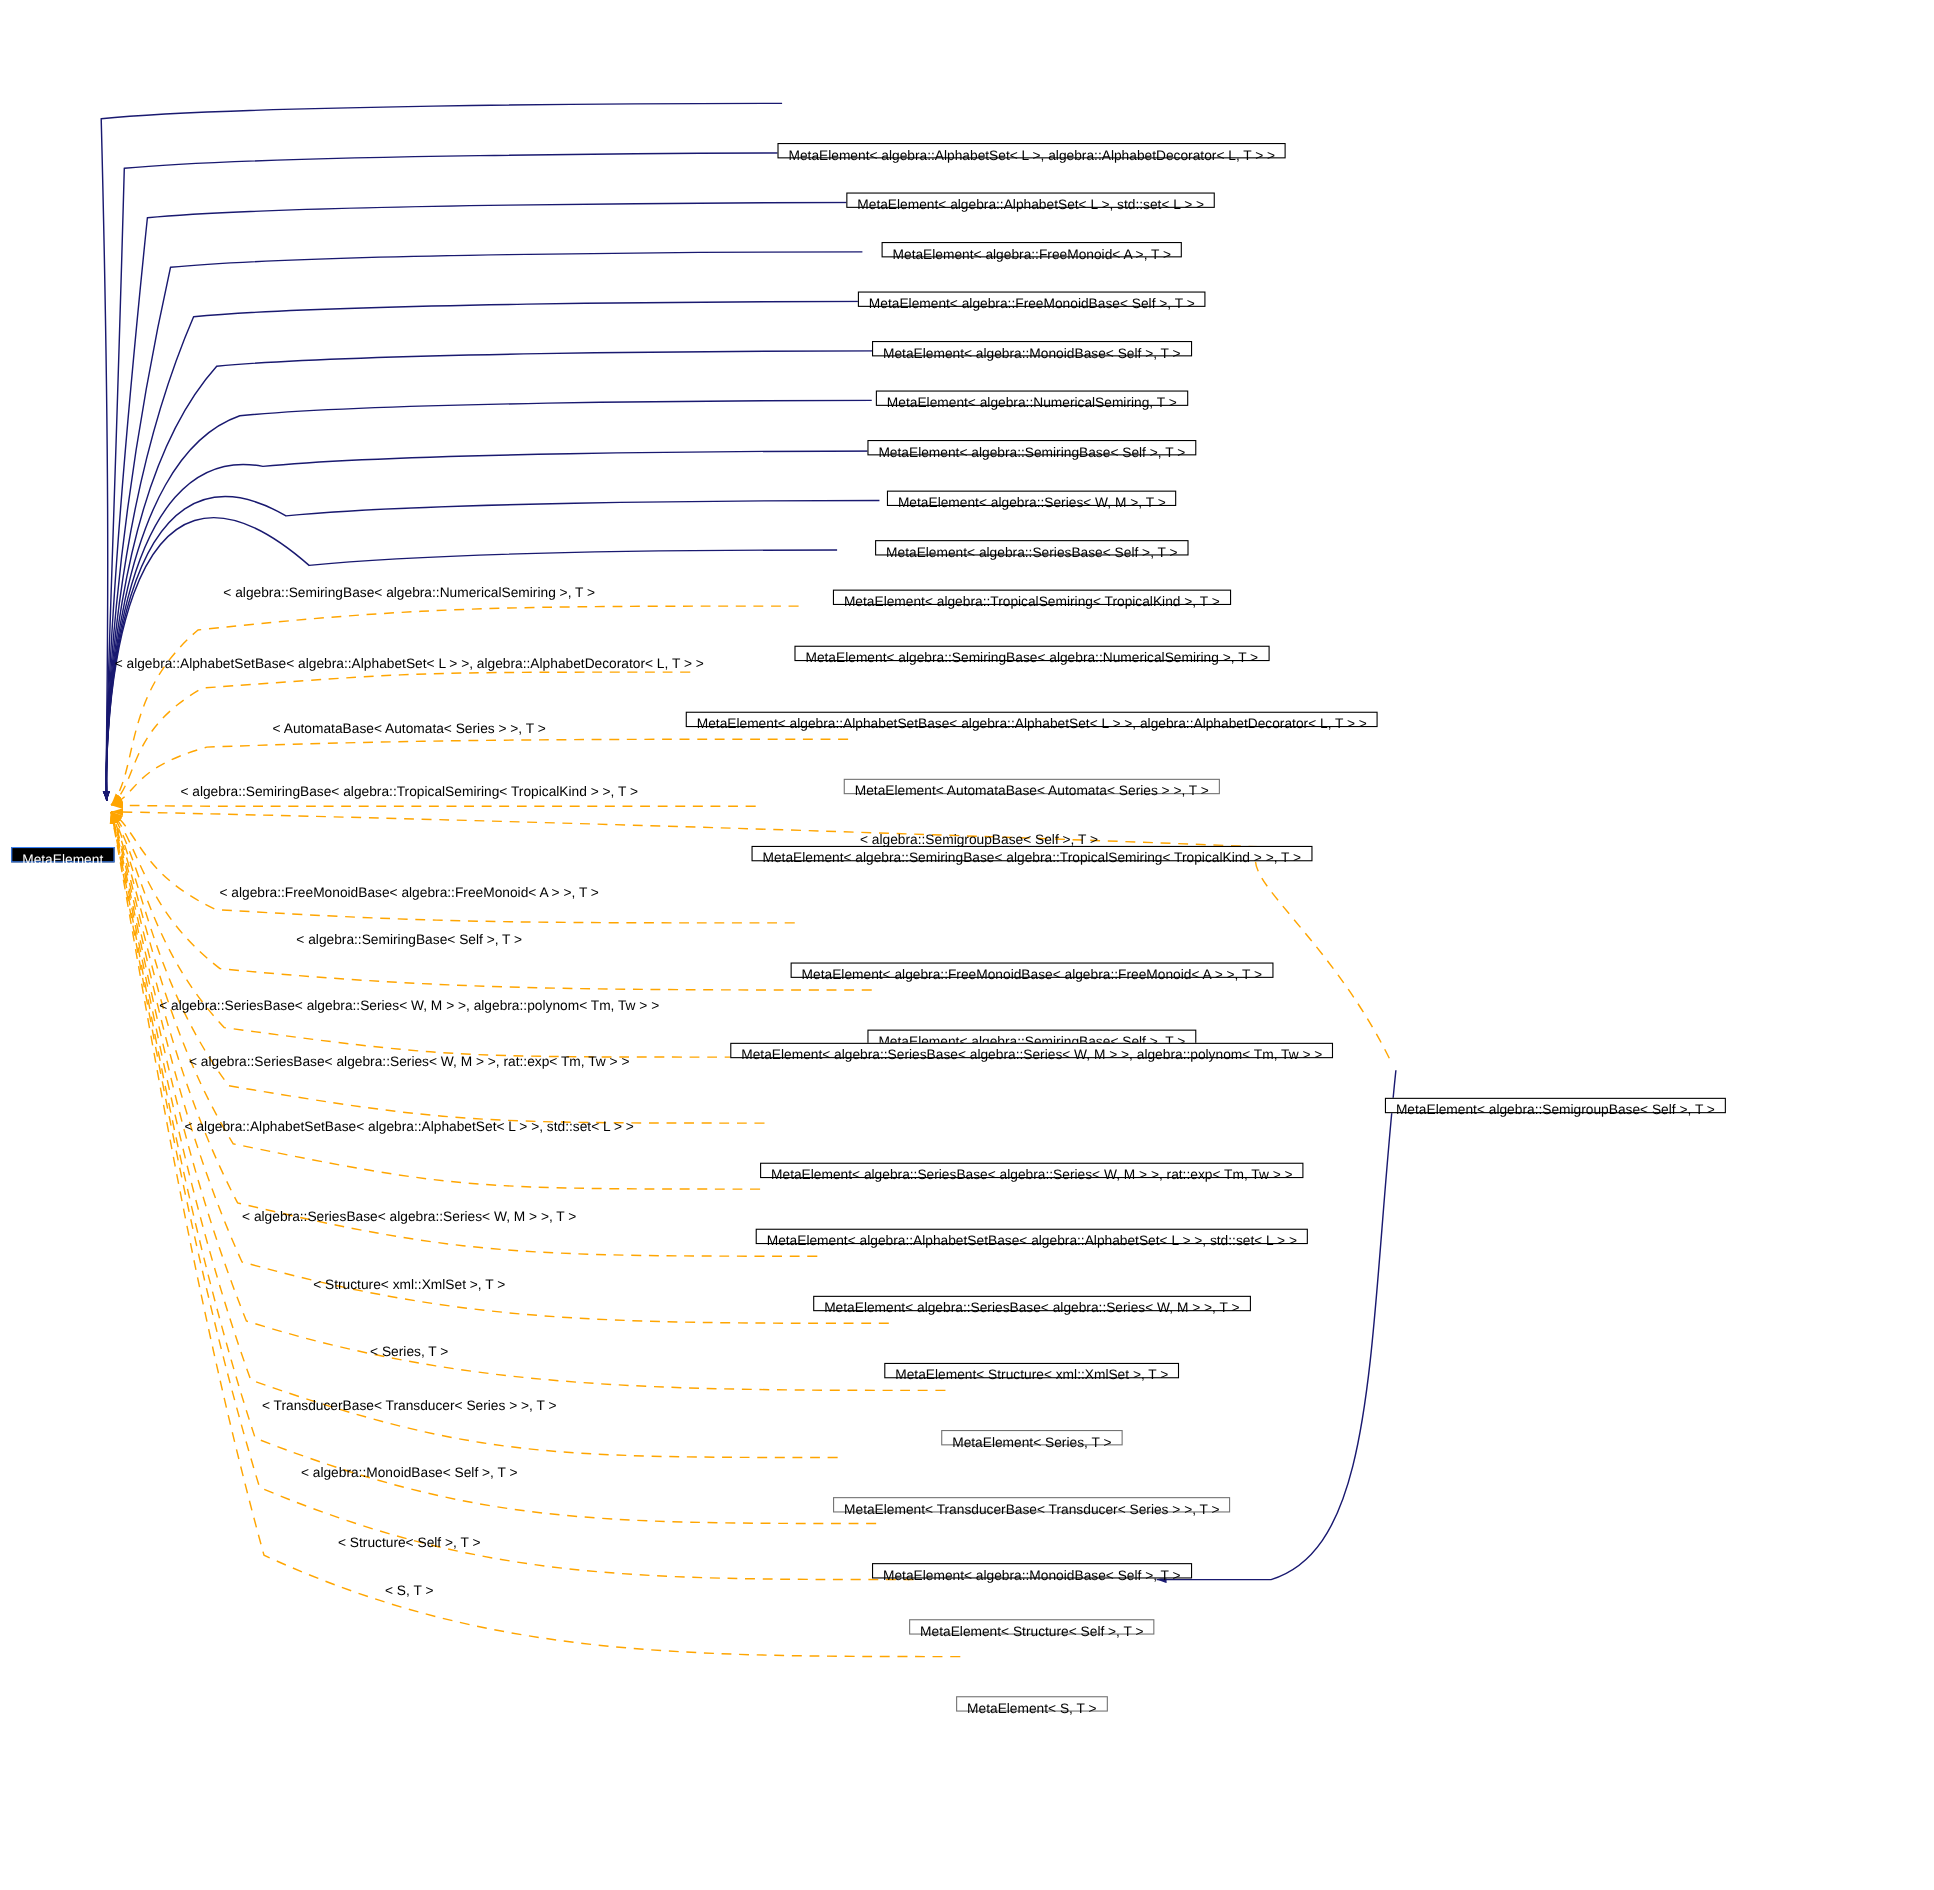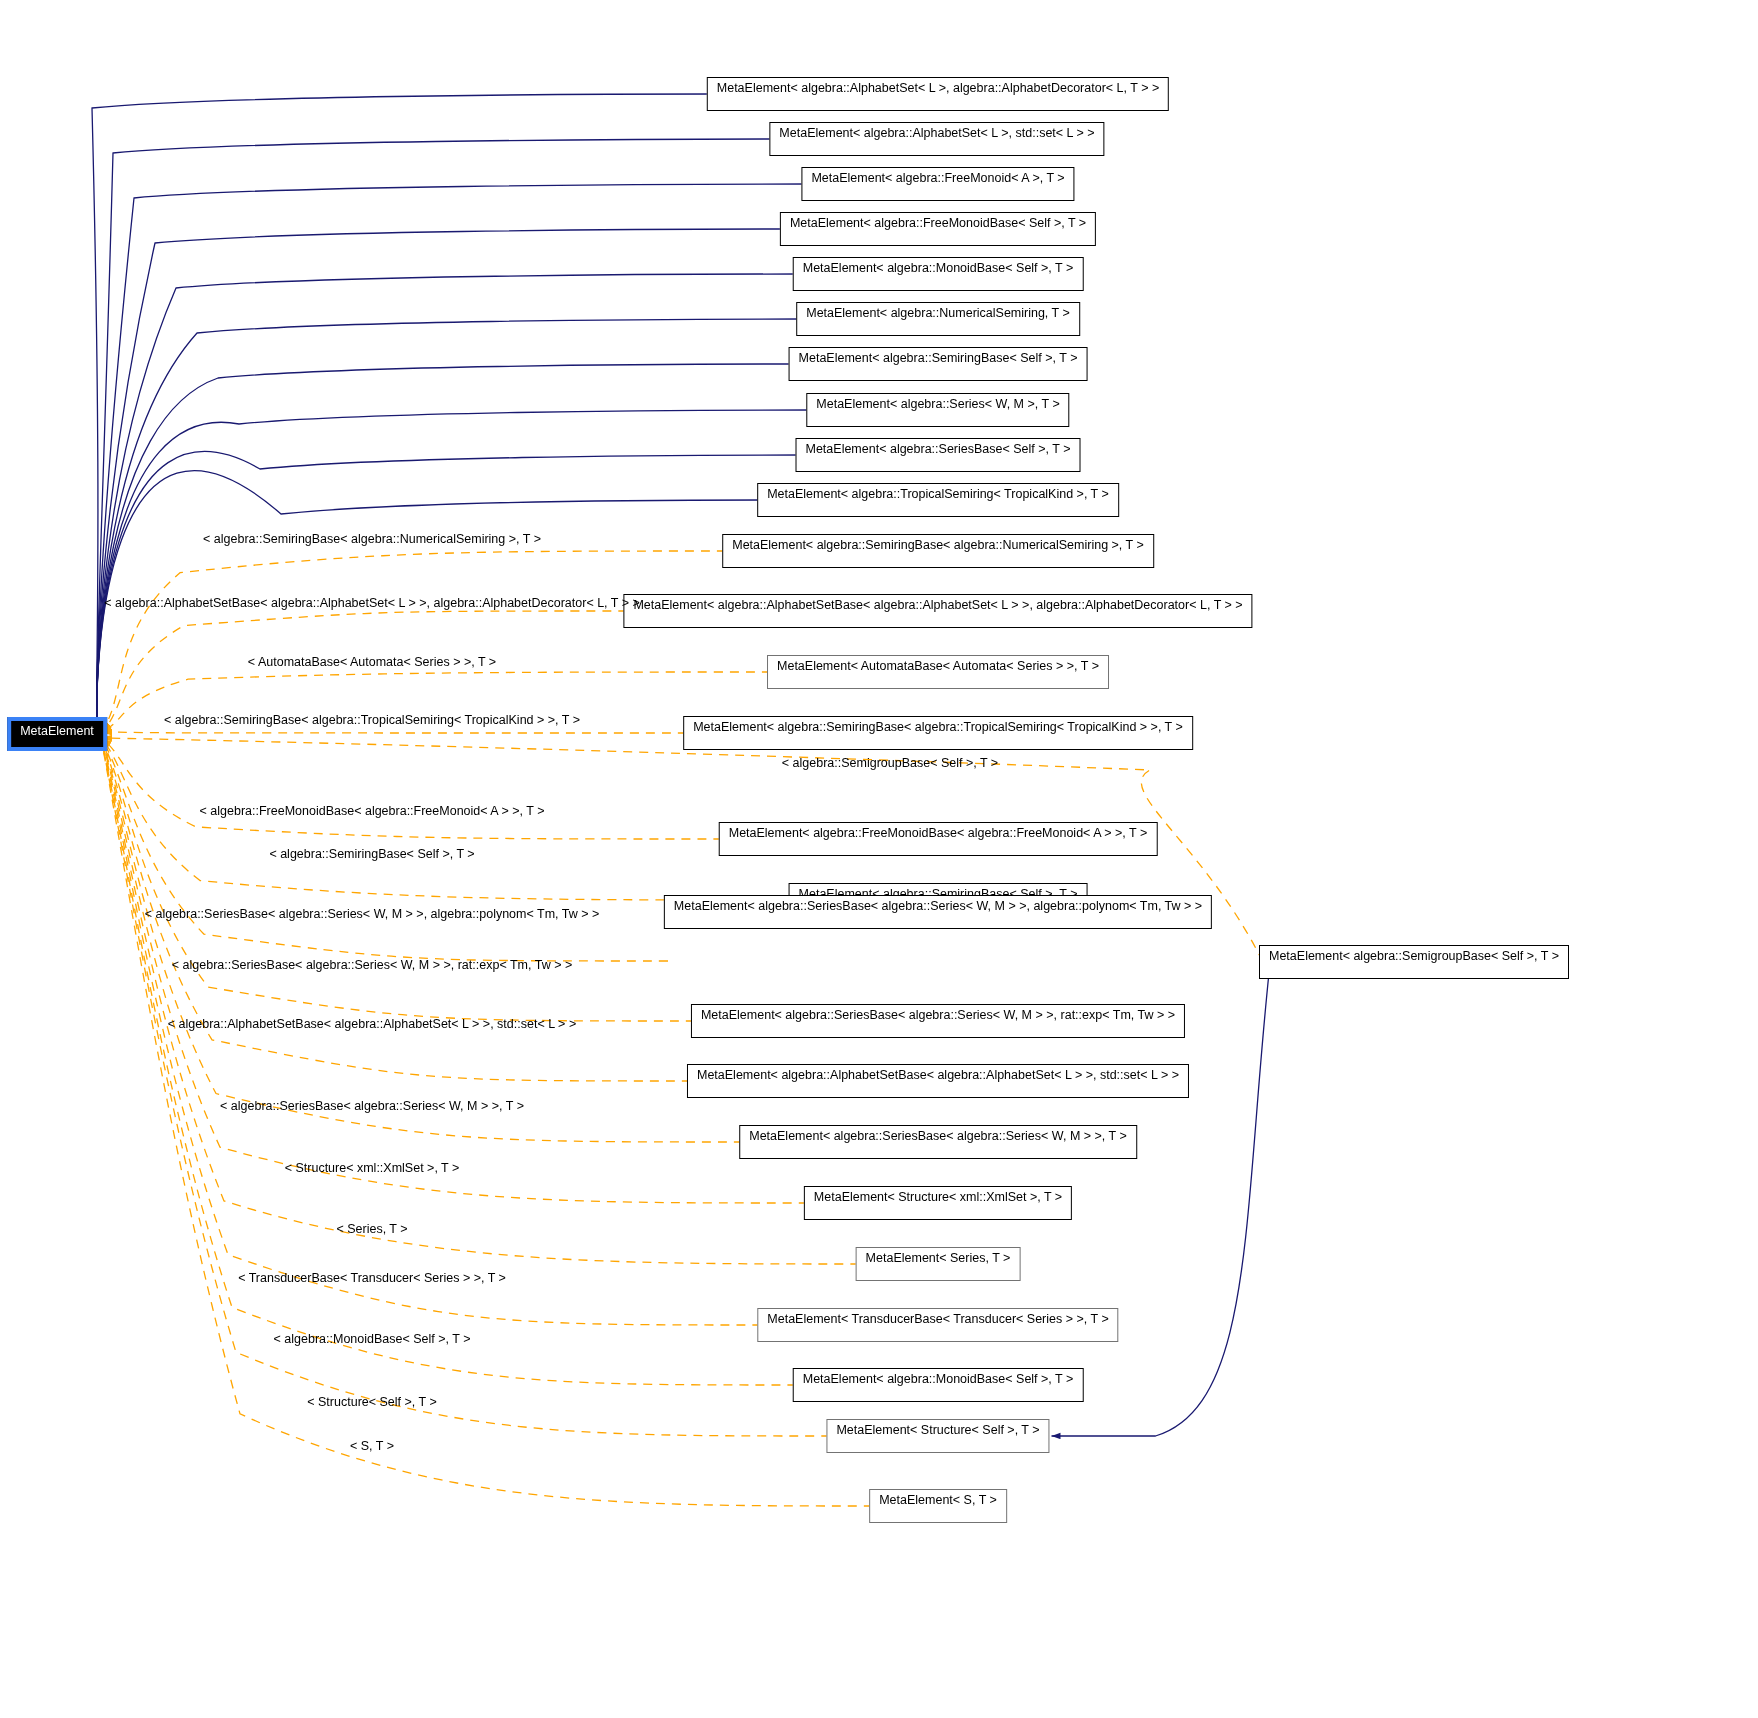--- a/index.html
+++ b/index.html
@@ -19,35 +19,36 @@
     position: absolute;
     left: 0;
     top: 0;
     width: 1758px;
     height: 1718px;
     pointer-events: none;
   }
   .node {
     position: absolute;
     box-sizing: border-box;
-    height: 34px;
+    height: 14px;
     line-height: 20px;
     border: 1px solid #000000;
     background: #ffffff;
     color: #000000;
     font-size: 12.5px;
     white-space: nowrap;
     padding: 0 9px;
     text-align: center;
     transform: translate(-50%, -50%);
+    margin-top: 43px;
   }
   .node.root {
     background: #000000;
     color: #ffffff;
-    border: 4px solid #3b82f6;
+    border: 1px solid #3b82f6;
     font-weight: normal;
   }
   .node.hl {
     border: 1px solid #737373;
   }
   .edge-label {
     position: absolute;
     font-size: 12.5px;
     color: #000000;
     white-space: nowrap;

